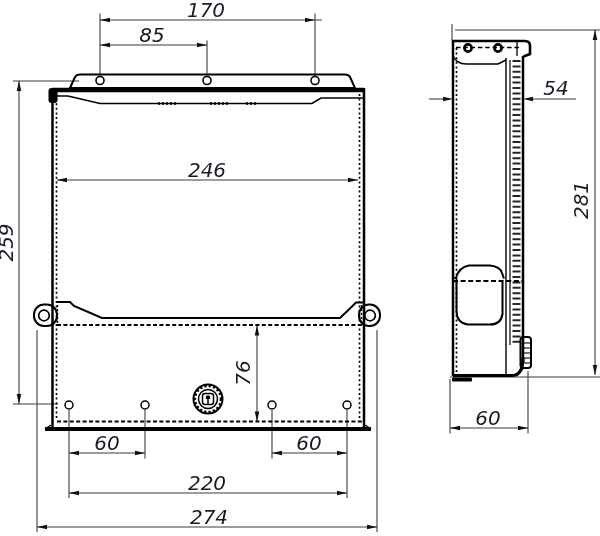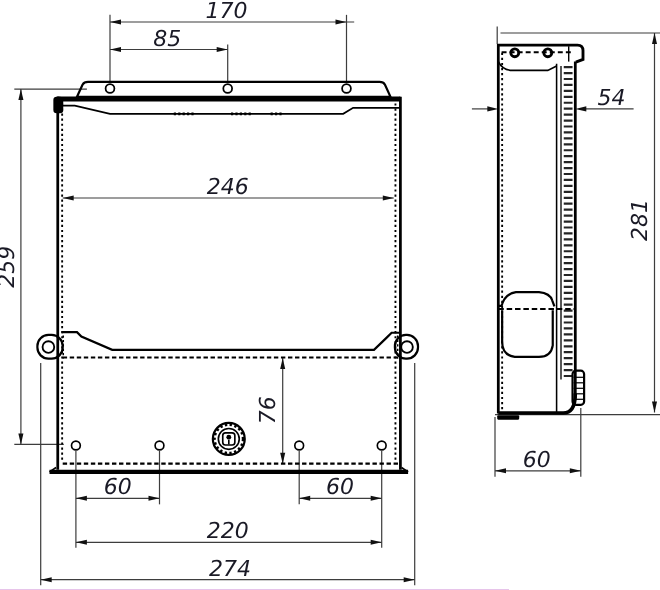--- a/index.html
+++ b/index.html
@@ -1,16 +1,16 @@
 <!DOCTYPE html>
 <html><head>
 <meta charset="utf-8">
 <style>
   html,body{margin:0;padding:0;background:#ffffff;}
-  .canvas{width:600px;height:536px;position:relative;background:#a21caf;overflow:hidden;}
+  .canvas{width:600px;height:536px;position:relative;background:#4d7c0f;overflow:hidden;}
   svg{display:block;}
   text.dim{
     font-family:"DejaVu Sans","Liberation Sans",sans-serif;
     font-style:italic;
     font-size:20px;
     fill:#1a1a26;
   }
   .thin{stroke:#3d3d3d;stroke-width:1.1;fill:none;}
   .outline{stroke:#000;fill:none;}
   .arrow{fill:#111;stroke:none;}

